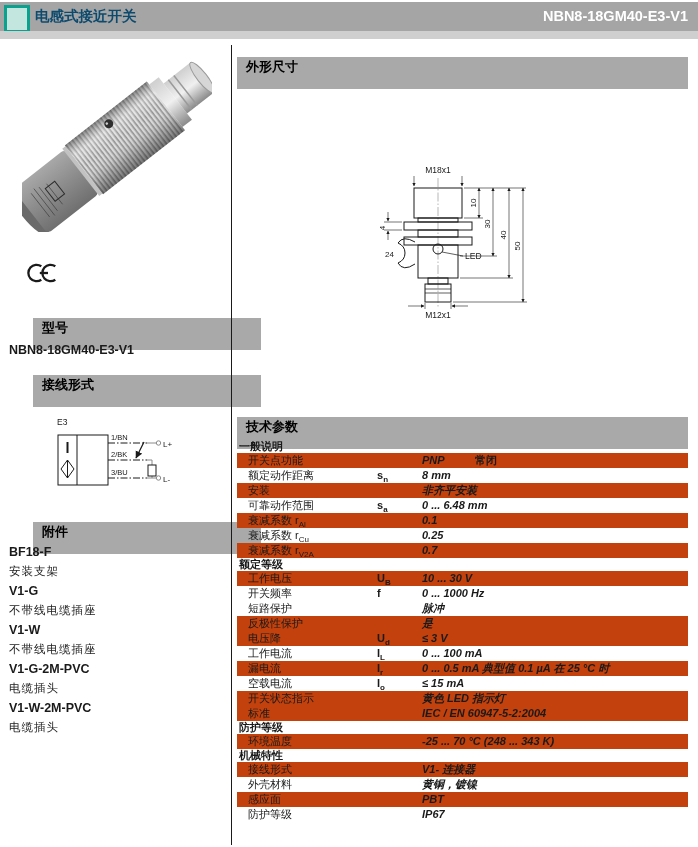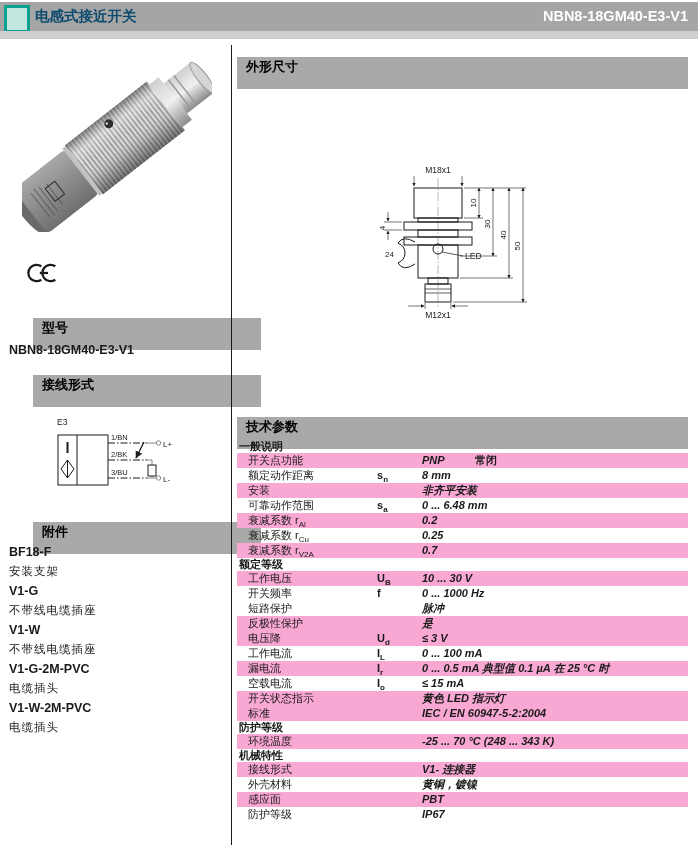--- a/index.html
+++ b/index.html
@@ -34,21 +34,21 @@
   .photo-svg{position:absolute;left:22px;top:52px;}
   .ce-svg{position:absolute;left:24px;top:262px;}
   .wiring-svg{position:absolute;left:50px;top:412px;}
   .dim-svg{position:absolute;left:375px;top:158px;}
   svg text{font-family:"Liberation Sans","DejaVu Sans",sans-serif;fill:#1a1a1a;}
 
   
   .techtable{position:absolute;left:237px;top:440px;width:451px;}
   .sec-title{height:13px;line-height:13px;font-size:11px;font-weight:bold;padding-left:2px;}
   .spec-row{position:relative;height:15px;line-height:15px;font-size:11px;}
-  .spec-row.shade{background:#f9a8d4;}
+  .spec-row.shade{background:#c2410c;}
   .cell-label{position:absolute;left:11px;top:0;white-space:nowrap;}
   .cell-sym{position:absolute;left:140px;top:0;font-weight:bold;}
   .cell-val{position:absolute;left:185px;top:0;font-weight:bold;white-space:nowrap;font-style:italic;}
   .cell-val2{position:absolute;left:238px;top:0;font-weight:bold;white-space:nowrap;}
   sub{font-size:8px;line-height:0;}
 </style>
 </head>
 <body>
 
 <div class="page">
@@ -271,21 +271,21 @@
       </div>
       <div class="spec-row">
         <span class="cell-label"><span>可靠动作范围</span><sub></sub></span>
         <span class="cell-sym"><span>s</span><sub>a</sub></span>
         <span class="cell-val">0 ... 6.48 mm</span>
         <span class="cell-val2"></span>
       </div>
       <div class="spec-row shade">
         <span class="cell-label"><span>衰减系数 r</span><sub>Al</sub></span>
         <span class="cell-sym"><span></span><sub></sub></span>
-        <span class="cell-val">0.2</span>
+        <span class="cell-val">0.1</span>
         <span class="cell-val2"></span>
       </div>
       <div class="spec-row">
         <span class="cell-label"><span>衰减系数 r</span><sub>Cu</sub></span>
         <span class="cell-sym"><span></span><sub></sub></span>
         <span class="cell-val">0.25</span>
         <span class="cell-val2"></span>
       </div>
       <div class="spec-row shade">
         <span class="cell-label"><span>衰减系数 r</span><sub>V2A</sub></span>

